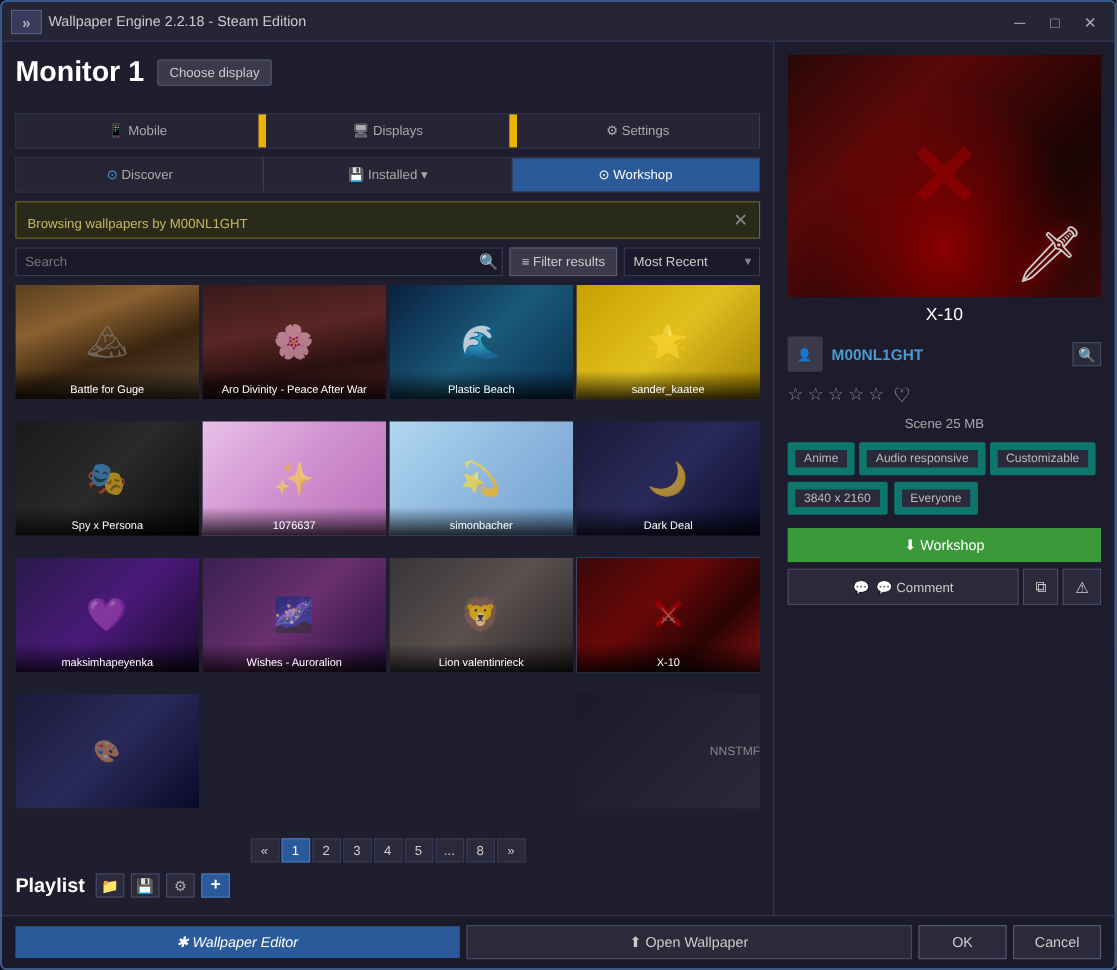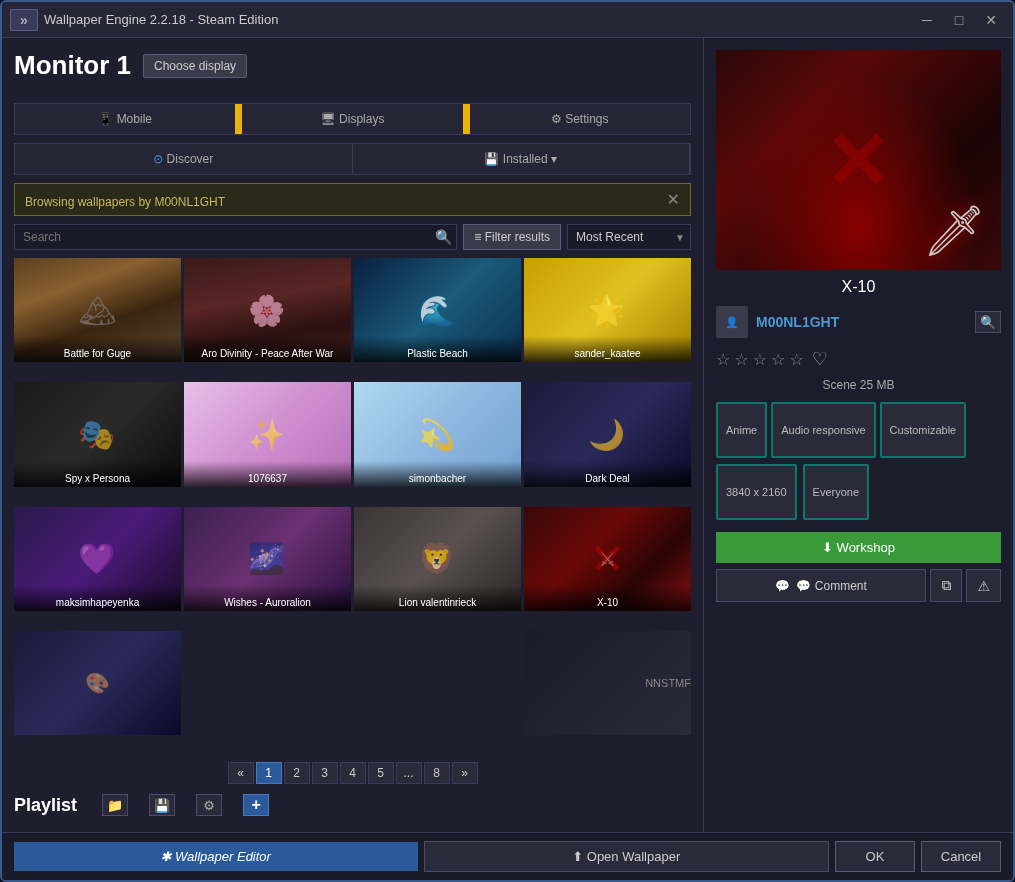--- a/index.html
+++ b/index.html
@@ -277,21 +277,21 @@
     }
     .page-btn.active {
       background: #2a5a9a;
       color: #fff;
       border-color: #4a7aba;
     }
 
     .playlist-bar {
       display: flex;
       align-items: center;
-      gap: 21px;
+      gap: 6px;
       padding: 6px 0 4px;
     }
     .playlist-label {
       font-size: 18px;
       font-weight: bold;
       color: #fff;
       margin-right: 4px;
     }
     .playlist-icon-btn {
       width: 26px;
@@ -444,23 +444,23 @@
       margin-bottom: 10px;
     }
     .tags-row {
       display: flex;
       flex-wrap: wrap;
       gap: 4px;
       margin-bottom: 6px;
     }
     .tag {
       background: #2a2a3a;
-      border: 2px solid #0f766e;
+      border: 7px solid #0f766e;
       color: #bbb;
-      padding: 20px 8px;
+      padding: 2px 8px;
       font-size: 11px;
       border-radius: 2px;
     }
     .res-row {
       display: flex;
       align-items: center;
       gap: 6px;
       margin-bottom: 12px;
     }
     .subscribe-btn {
@@ -562,20 +562,23 @@
         </button>
       </div>
 
       <div class="nav-tabs" style="margin-bottom:8px;">
         <button class="nav-tab" style="border-right:1px solid #3a3a5a;">
           <span style="color:#4a9ad4;">⊙</span> <span>Discover</span>
         </button>
         <button class="nav-tab" style="border-right:1px solid #3a3a5a;">
           <span>💾</span> <span>Installed</span> ▾
         </button>
+        <button class="nav-tab active">
+          <span style="color:#fff;">⊙</span> <span>Workshop</span>
+        </button>
       </div>
 
       <div class="browse-banner">
         <span>Browsing wallpapers by M00NL1GHT</span>
         <span class="browse-close">✕</span>
       </div>
 
       <div class="search-bar">
         <div class="search-input-wrap">
           <input class="search-input" type="text" placeholder="Search" style="">

